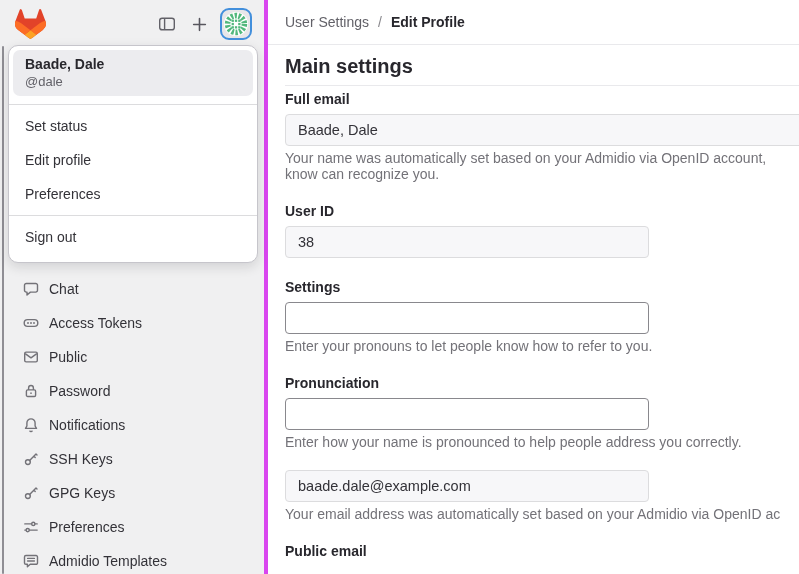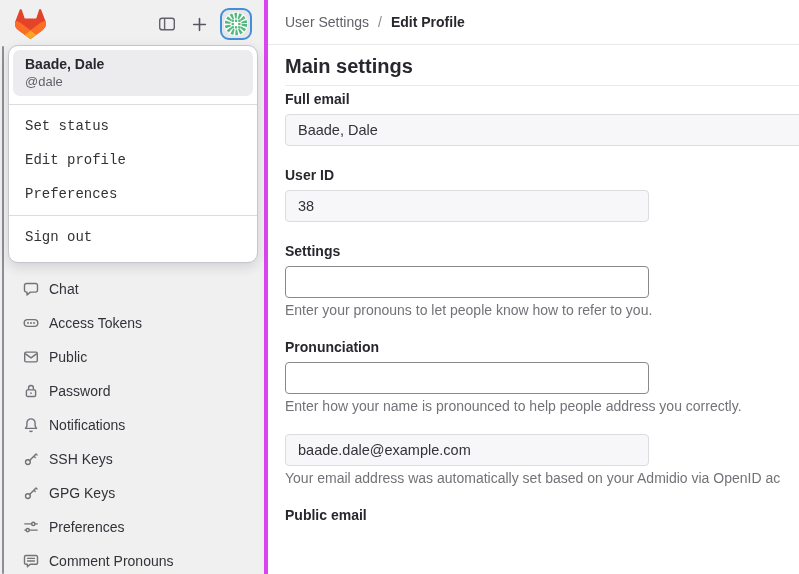--- a/index.html
+++ b/index.html
@@ -36,21 +36,21 @@
   .help{margin-top:4px;}
   .help-line{color:#737278;line-height:16px;white-space:nowrap;overflow:hidden;}
   
   .dropdown{position:absolute;left:8px;top:45px;width:250px;z-index:30;background:#fff;border:1px solid #c6c5cb;border-radius:10px;box-shadow:0 4px 12px rgba(31,30,36,.14);box-sizing:border-box;padding-bottom:4px;}
   .menu-header{display:block;margin:4px;background:#ececef;border-radius:7px;padding:6px 12px;cursor:pointer;text-decoration:none;}
   .menu-name{font-weight:700;color:#28272d;line-height:17px;}
   .menu-username{color:#626168;line-height:17px;font-size:13px;}
   .menu-divider{height:1px;background:#dcdcde;margin-top:8px;}
   .menu-divider.tight{margin-top:0;}
   .menu-items{padding:4px 0;}
-  .menu-item{display:flex;align-items:center;height:34px;padding:0 16px;color:#333238;cursor:pointer;text-decoration:none;font-family:Liberation Mono, monospace;}
+  .menu-item{display:flex;align-items:center;height:34px;padding:0 16px;color:#333238;cursor:pointer;text-decoration:none;}
   svg{display:block;}
 </style>
 </head>
 <body>
 
 <div class="app">
 
   <aside class="sidebar">
     <div class="topbar">
       <button class="logo-btn">
@@ -180,21 +180,21 @@
         </span>
         <span class="nav-label">Preferences</span>
       </div>
       <div class="nav-item">
         <span class="nav-icon">
           <svg width="16" height="16" viewBox="0 0 16 16" fill="none" stroke="#737278" stroke-width="1.4" stroke-linejoin="round">
               <path d="M2.9 2.5h10.2a1.4 1.4 0 0 1 1.4 1.4v6a1.4 1.4 0 0 1-1.4 1.4H7.2L4.4 13.7v-2.4H2.9a1.4 1.4 0 0 1-1.4-1.4v-6a1.4 1.4 0 0 1 1.4-1.4Z"></path>
               <path d="M4.6 5.4h6.8M4.6 8h6.8" stroke-linecap="round"></path>
             </svg>
         </span>
-        <span class="nav-label">Comment Pronouns</span>
+        <span class="nav-label">Admidio Templates</span>
       </div>
     </nav>
 
     <div class="side-scrollbar"></div>
   </aside>
 
   <main class="main">
     <div class="breadcrumb-bar">
       <a class="crumb-link">User Settings</a>
       <span class="crumb-sep">/</span>
@@ -202,20 +202,24 @@
     </div>
 
     <div class="content">
       <h1 class="page-title">Main settings</h1>
 
       <div class="form">
 
         <div class="form-group">
           <label class="field-label">Full email</label>
           <input class="gl-input readonly wide" readonly="" value="Baade, Dale" style="">
+          <div class="help">
+            <div class="help-line">Your name was automatically set based on your Admidio via OpenID account,</div>
+            <div class="help-line">know can recognize you.</div>
+          </div>
         </div>
 
         <div class="form-group">
           <label class="field-label">User ID</label>
           <input class="gl-input readonly" readonly="" value="38" style="">
         </div>
 
         <div class="form-group">
           <label class="field-label">Settings</label>
           <input class="gl-input" value="" style="">

